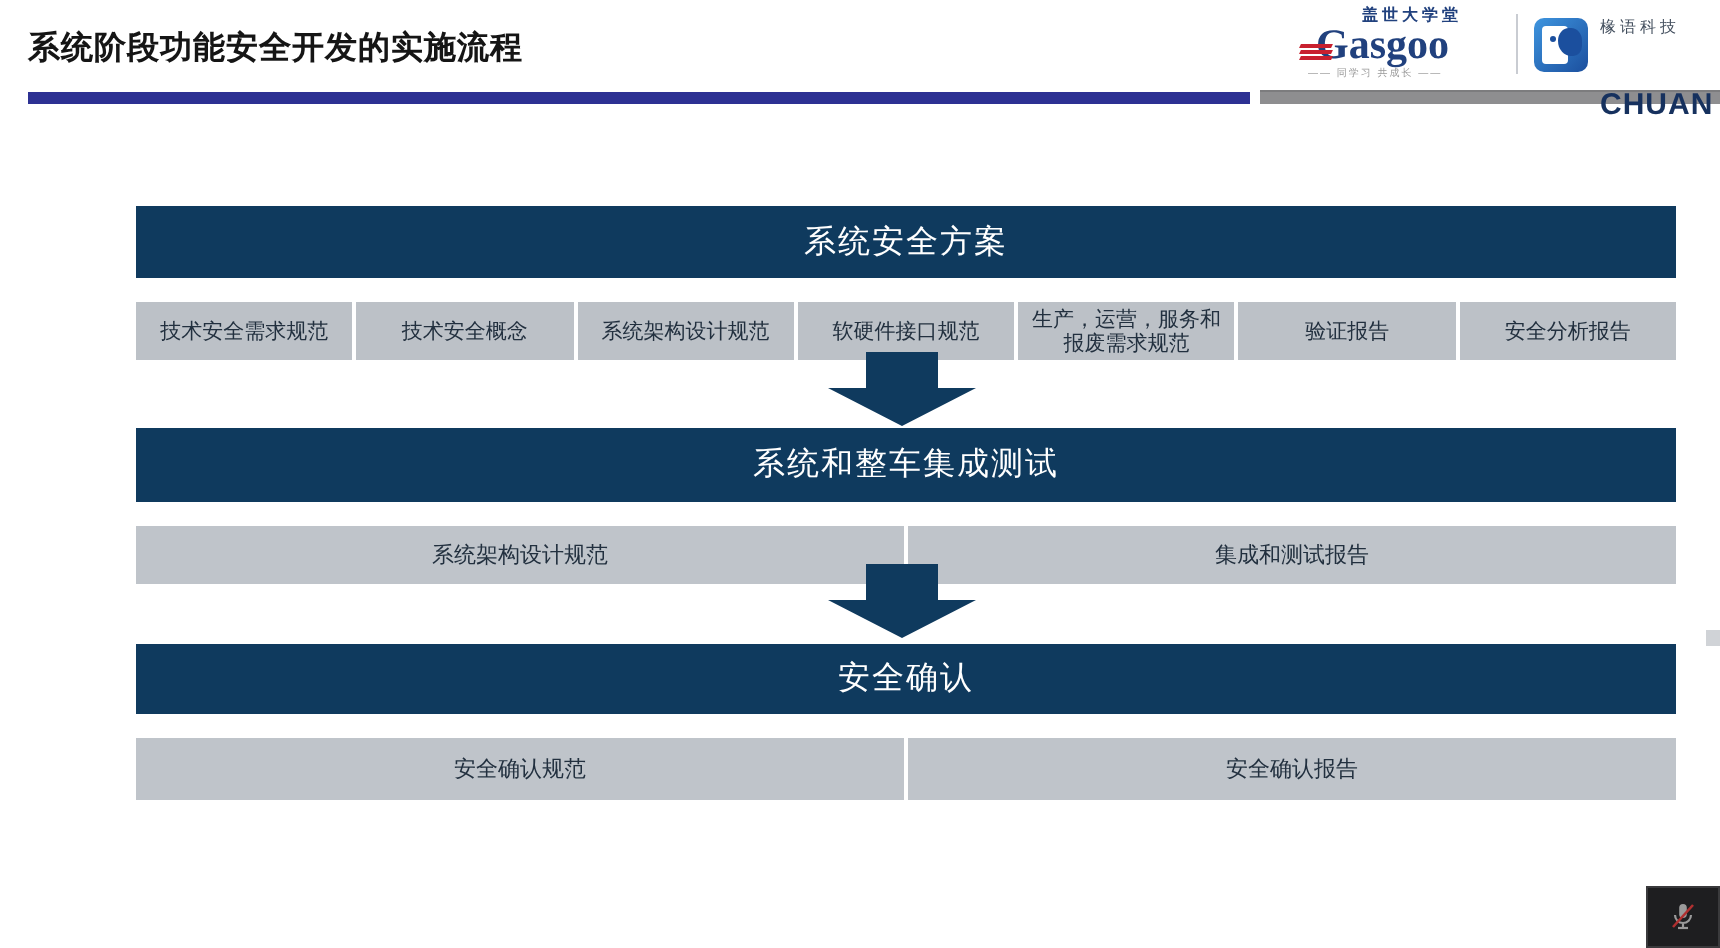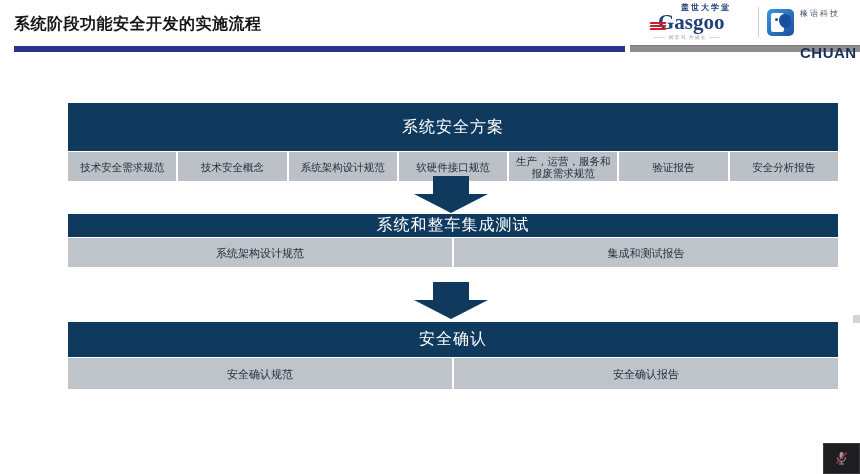--- a/index.html
+++ b/index.html
@@ -35,29 +35,29 @@
   .chuan-icon .eye{position:absolute;left:8px;top:9px;width:3px;height:3px;border-radius:50%;background:#1B4F9E;}
   .chuan-text{position:absolute;left:33px;top:0;white-space:nowrap;}
   .chuan-company{font-size:8px;color:#44505f;letter-spacing:2px;line-height:10px;}
   .chuan-word{font-size:15px;font-weight:bold;color:#16315E;letter-spacing:.5px;line-height:17px;margin-top:25px;}
   
   .section{position:absolute;left:68px;width:770px;}
   .sec-header{
     background:#0F3A5E;color:#fff;display:flex;align-items:center;justify-content:center;
     font-size:16px;letter-spacing:1px;
   }
-  .sec-row{display:grid;gap:2px;background:#fff;margin-top:1px;}
+  .sec-row{display:grid;gap:2px;background:#fff;margin-top:12px;}
   .cols7{grid-template-columns:repeat(7,1fr);}
   .cols2{grid-template-columns:1fr 1fr;}
   .cell{
     background:#BFC4CA;color:#22303f;display:flex;align-items:center;justify-content:center;
     text-align:center;font-size:10.5px;line-height:12px;padding:1px 3px;box-sizing:border-box;
   }
-  #sec1{top:103px;} #sec1 .sec-header{height:48px;} #sec1 .cell{height:29px;background:#BCC1C7;}
-  #sec2{top:214px;} #sec2 .sec-header{height:23px;} #sec2 .cell{height:29px;font-size:11px;}
+  #sec1{top:103px;} #sec1 .sec-header{height:36px;} #sec1 .cell{height:29px;background:#BCC1C7;}
+  #sec2{top:214px;} #sec2 .sec-header{height:37px;} #sec2 .cell{height:29px;font-size:11px;}
   #sec3{top:322px;border-radius:23px;} #sec3 .sec-header{height:35px;} #sec3 .cell{height:31px;font-size:11px;}
   .flow-arrow{position:absolute;left:414px;width:74px;height:37px;}
   #arrow1{top:176px;} #arrow2{top:282px;}
   
   .edge-fragment{position:absolute;left:853px;top:315px;width:7px;height:8px;background:#D0D3D7;}
   .video-tile{
     position:absolute;left:823px;top:443px;width:37px;height:31px;background:#1E1E20;
     border:1px solid #3a3a3c;box-sizing:border-box;
     display:flex;align-items:center;justify-content:center;
   }

